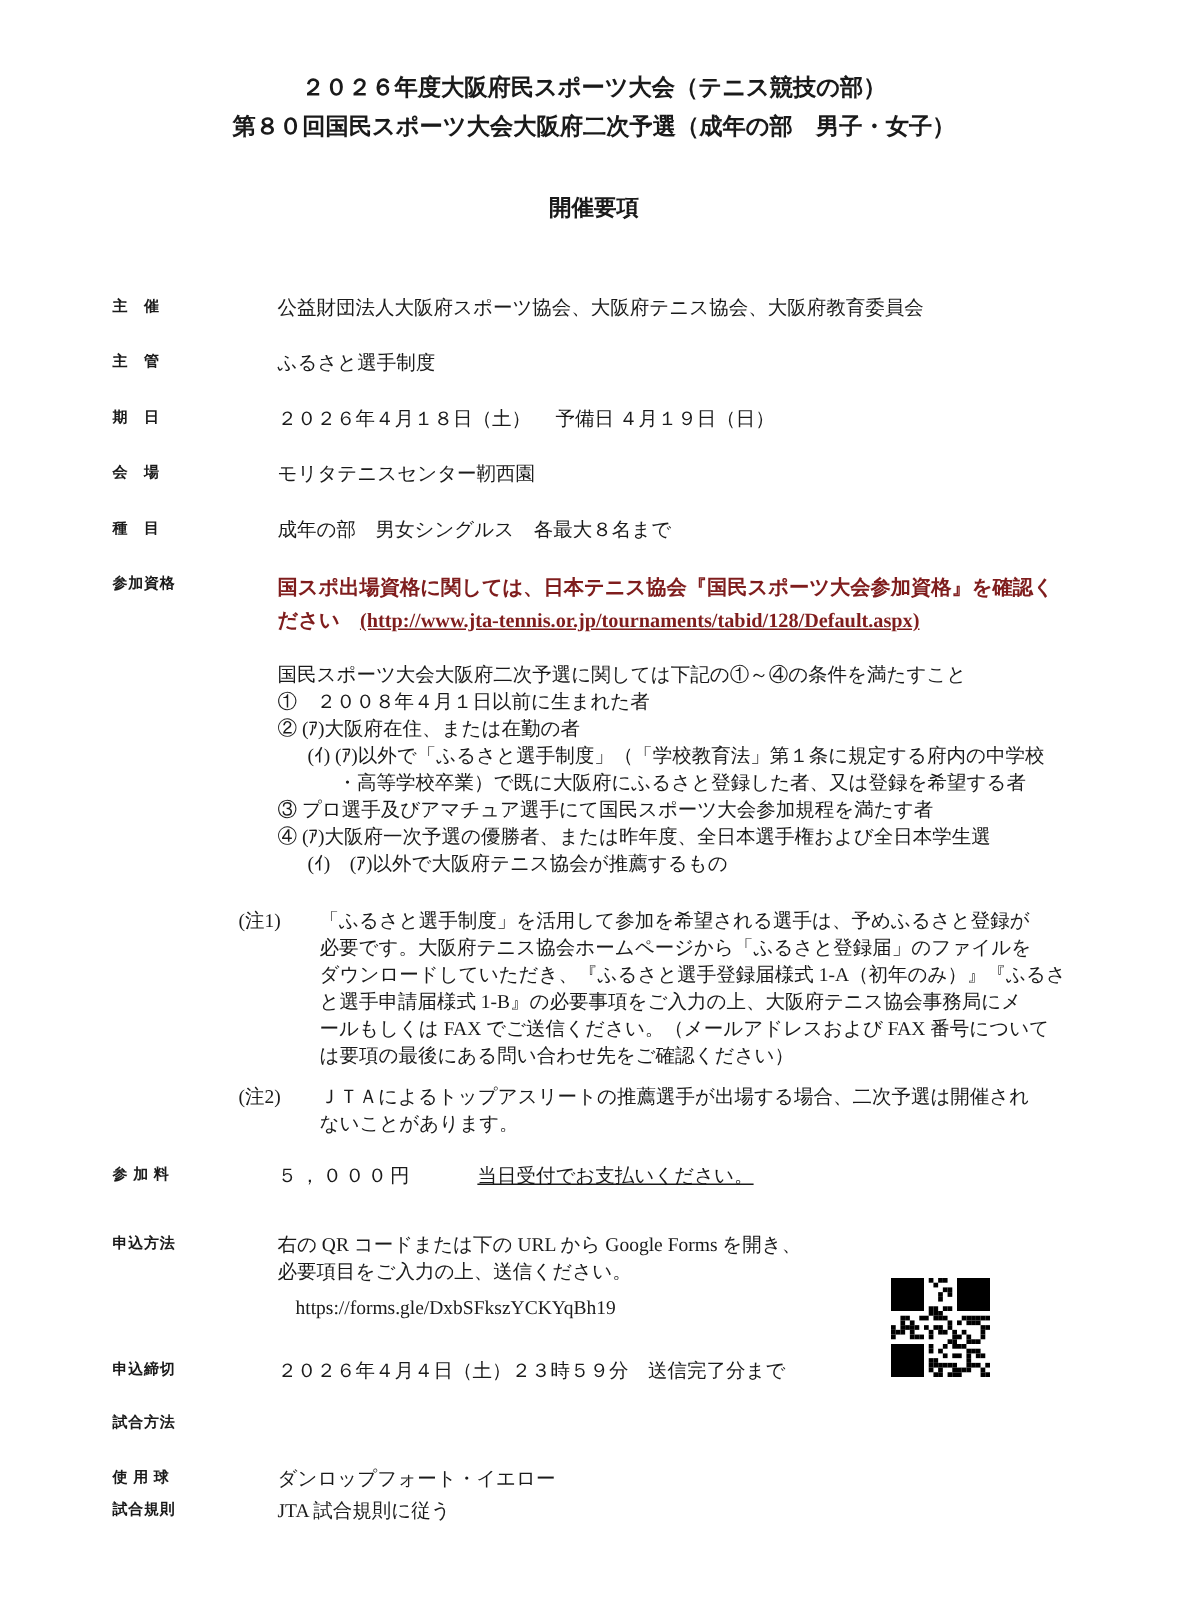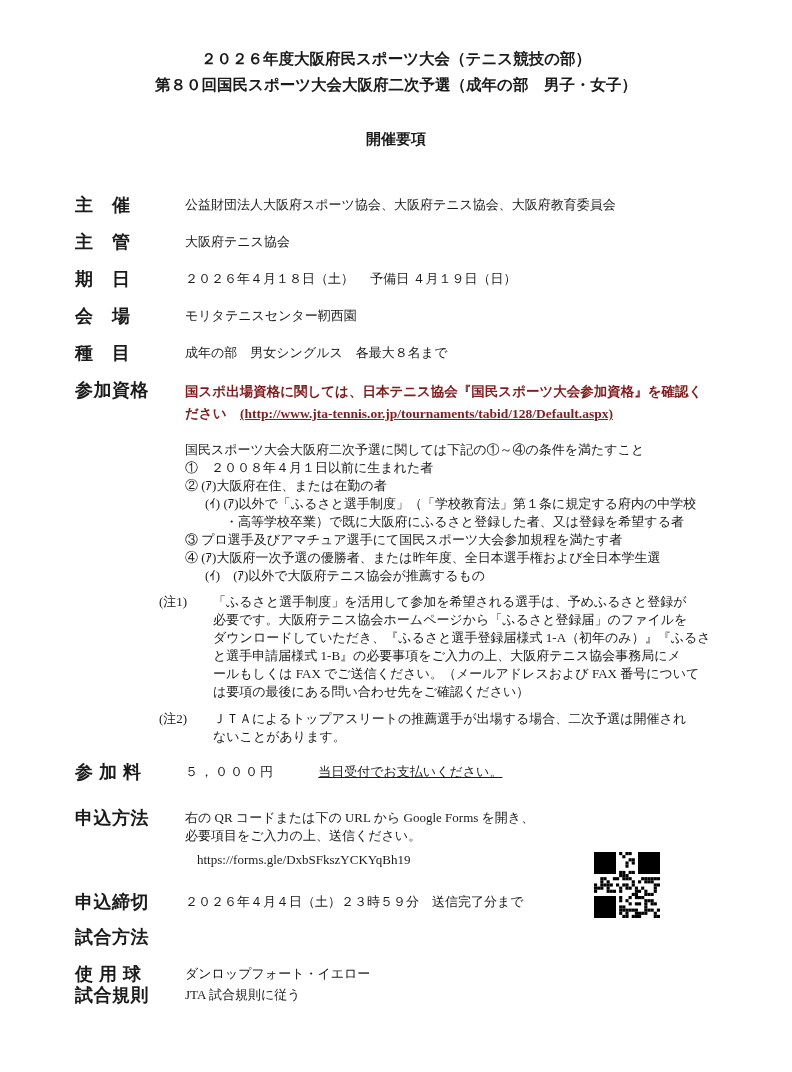--- a/index.html
+++ b/index.html
@@ -29,37 +29,37 @@
   }
   .row{
     display:flex;
     padding-left:75px;
     padding-right:55px;
   }
   .label{
     flex:none;
     width:110px;
     font-weight:bold;
-    font-size:18px;
+    font-size:10px;
     font-family:"Liberation Sans","DejaVu Sans",sans-serif;
     letter-spacing:.5px;
   }
   .content{flex:1;}
   .multiline{white-space:pre-line;}
   .mt-first{margin-top:48px;}
   .gap19{margin-bottom:19px;}
   .red{color:#7f1d1d;font-weight:bold;font-size:13.5px;line-height:22px;}
   .red-url{text-decoration:underline;}
   .cond-block{margin-top:16px;}
   .cond-line{line-height:18px;}
   .ind-0{padding-left:0;}
   .ind-1{padding-left:20px;}
   .ind-2{padding-left:40px;}
   .note{display:flex;margin-left:-26px;}
-  .note1{margin-top:8px;}
+  .note1{margin-top:20px;}
   .note2{margin-top:9px;}
   .note-marker{flex:none;width:54px;}
   .note-text{flex:1;}
   .fee-row{margin-top:17px;}
   .fee-amount{display:inline-block;letter-spacing:2px;}
   .fee-note{display:inline-block;margin-left:40px;text-decoration:underline;}
   .apply-row{margin-top:28px;}
   .apply-url{margin-top:6px;padding-left:12px;font-family:"Liberation Serif","DejaVu Serif",serif;}
   .deadline-row{margin-top:24px;}
   .format-row{margin-top:17px;}
@@ -85,21 +85,21 @@
 
   <div class="doc-heading">開催要項</div>
 
   <div class="row mt-first gap19">
     <div class="label">主　催</div>
     <div class="content">公益財団法人大阪府スポーツ協会、大阪府テニス協会、大阪府教育委員会</div>
   </div>
 
   <div class="row gap19">
     <div class="label">主　管</div>
-    <div class="content">大阪府テニス協会</div>
+    <div class="content">ふるさと選手制度</div>
   </div>
 
   <div class="row gap19">
     <div class="label">期　日</div>
     <div class="content">２０２６年４月１８日（土）　 予備日 ４月１９日（日）</div>
   </div>
 
   <div class="row gap19">
     <div class="label">会　場</div>
     <div class="content">モリタテニスセンター靭西園</div>

